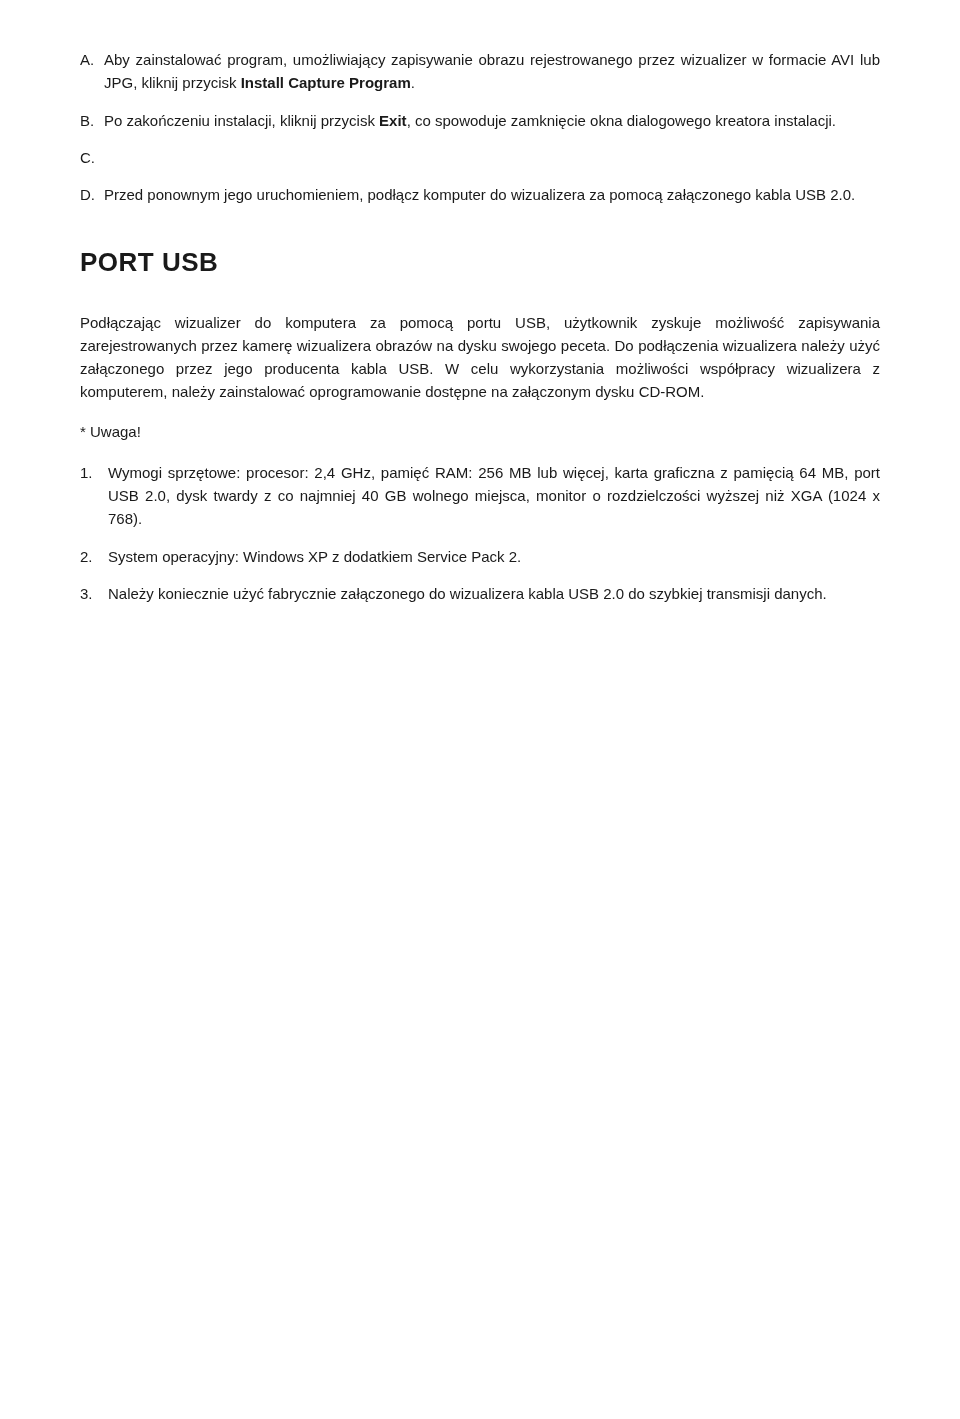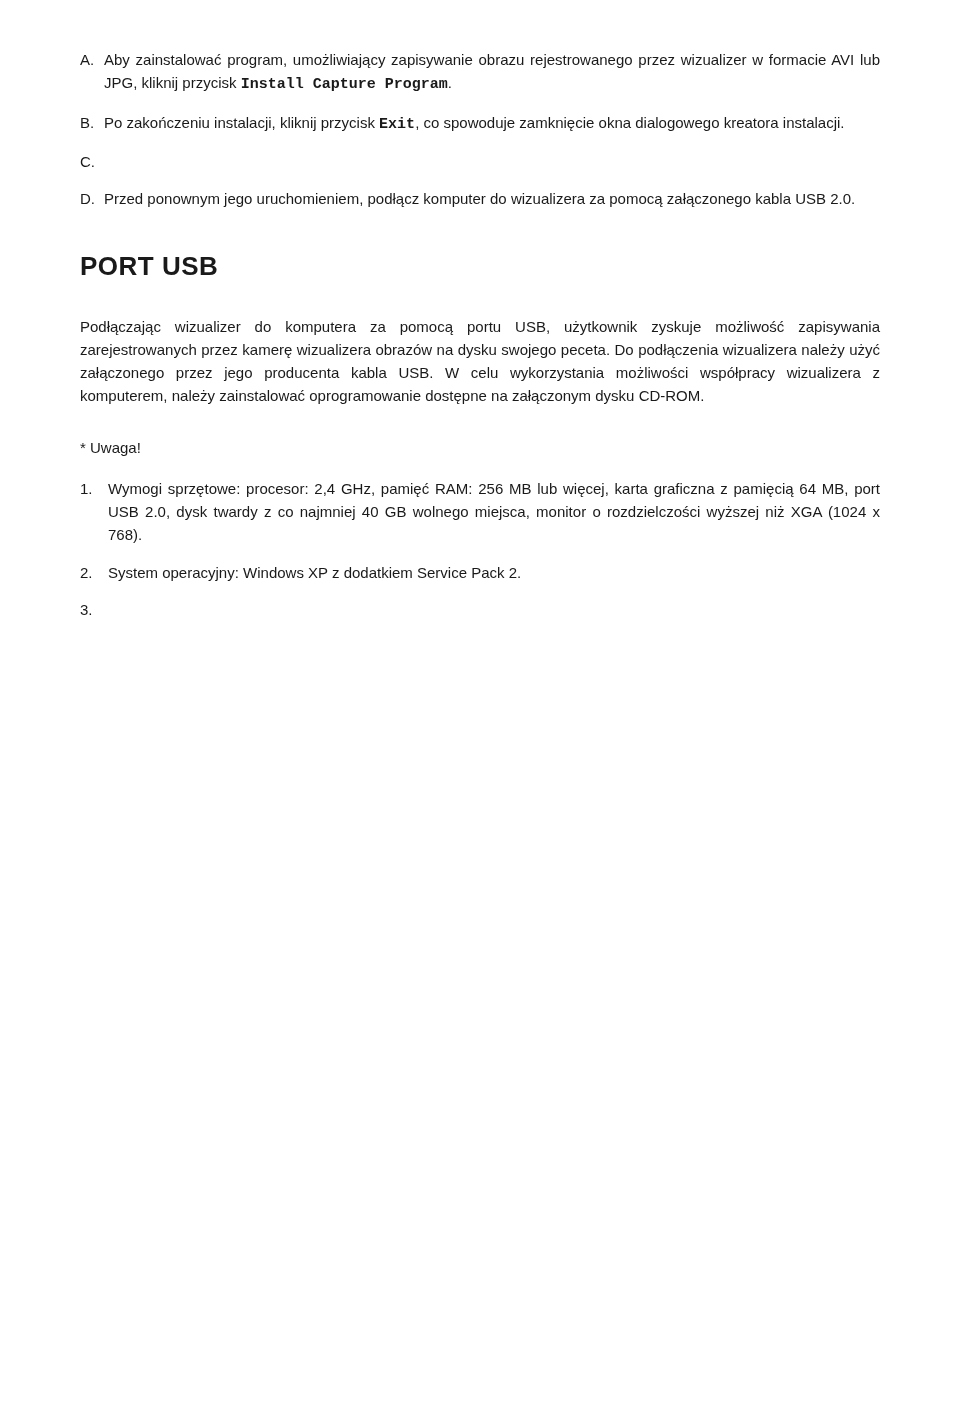--- a/index.html
+++ b/index.html
@@ -35,38 +35,37 @@
       white-space: nowrap;
       min-width: 16px;
     }
 
     .text-block {
       text-align: justify;
     }
 
     .bold-inline {
       font-weight: bold;
-      font-family: Liberation Mono, monospace;
     }
 
     .port-usb-heading {
       font-size: 26px;
       font-weight: bold;
       margin-top: 36px;
       margin-bottom: 28px;
       letter-spacing: 0.5px;
     }
 
     .port-usb-body {
       text-align: justify;
       margin-bottom: 16px;
     }
 
     .uwaga-section {
-      margin-top: 28px;
+      margin-top: 16px;
       margin-bottom: 18px;
     }
 
     .numbered-list {
       list-style: none;
       padding: 0;
       margin: 0;
     }
 
     .numbered-list li {
@@ -134,17 +133,18 @@
     <li>
       <span class="num-label">1.</span>
       <span class="text-block">Wymogi sprzętowe: procesor: 2,4 GHz, pamięć RAM: 256 MB lub więcej, karta graficzna z pamięcią 64 MB, port USB 2.0, dysk twardy z co najmniej 40 GB wolnego miejsca, monitor o rozdzielczości wyższej niż XGA (1024 x 768).</span>
     </li>
     <li>
       <span class="num-label">2.</span>
       <span class="text-block">System operacyjny: Windows XP z dodatkiem Service Pack 2.</span>
     </li>
     <li>
       <span class="num-label">3.</span>
+      <span class="text-block">Należy koniecznie użyć fabrycznie załączonego do wizualizera kabla USB 2.0 do szybkiej transmisji danych.</span>
     </li>
   </ol>
 
 
 </div>
 
 </body></html>

